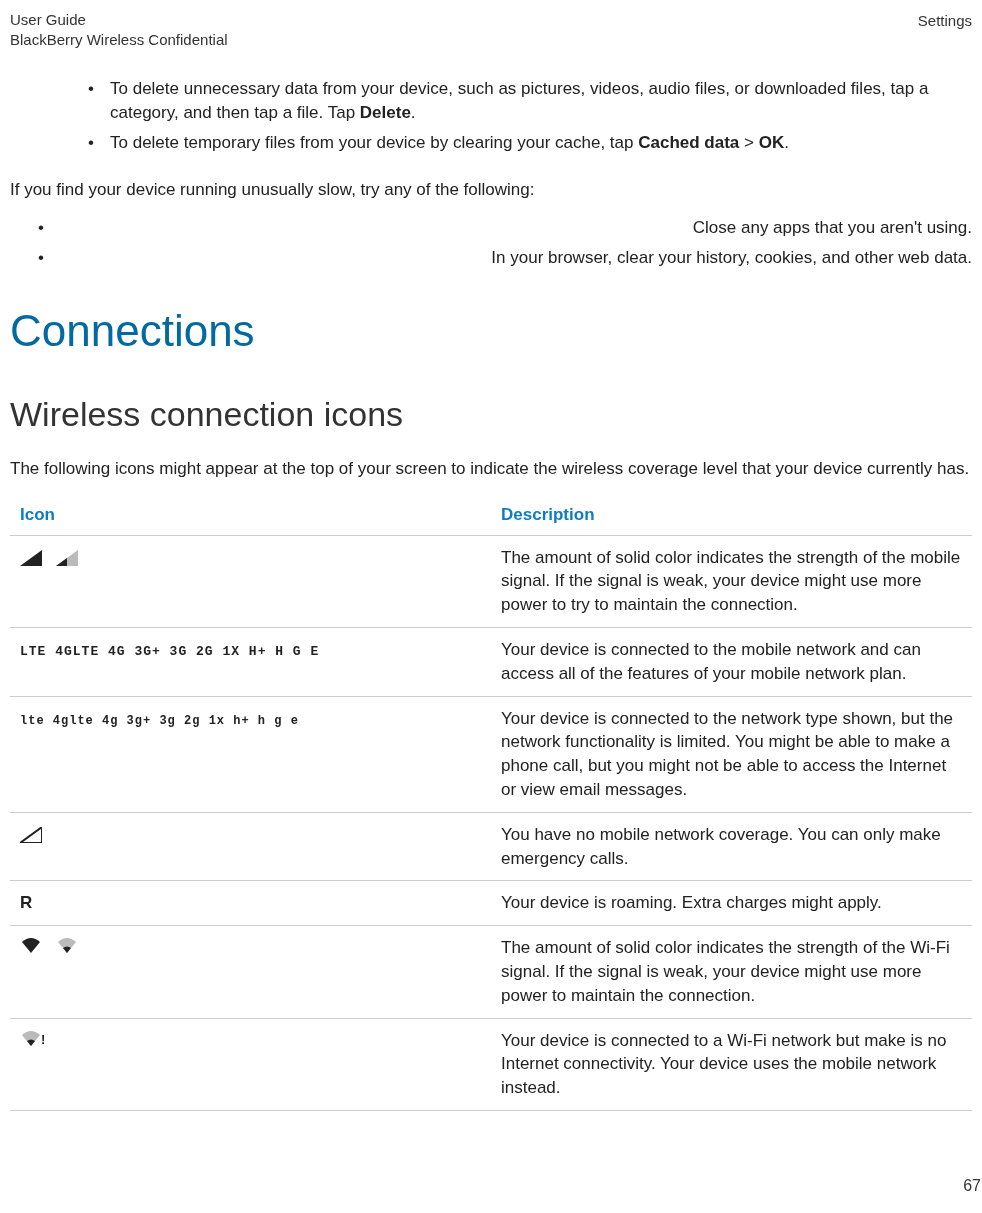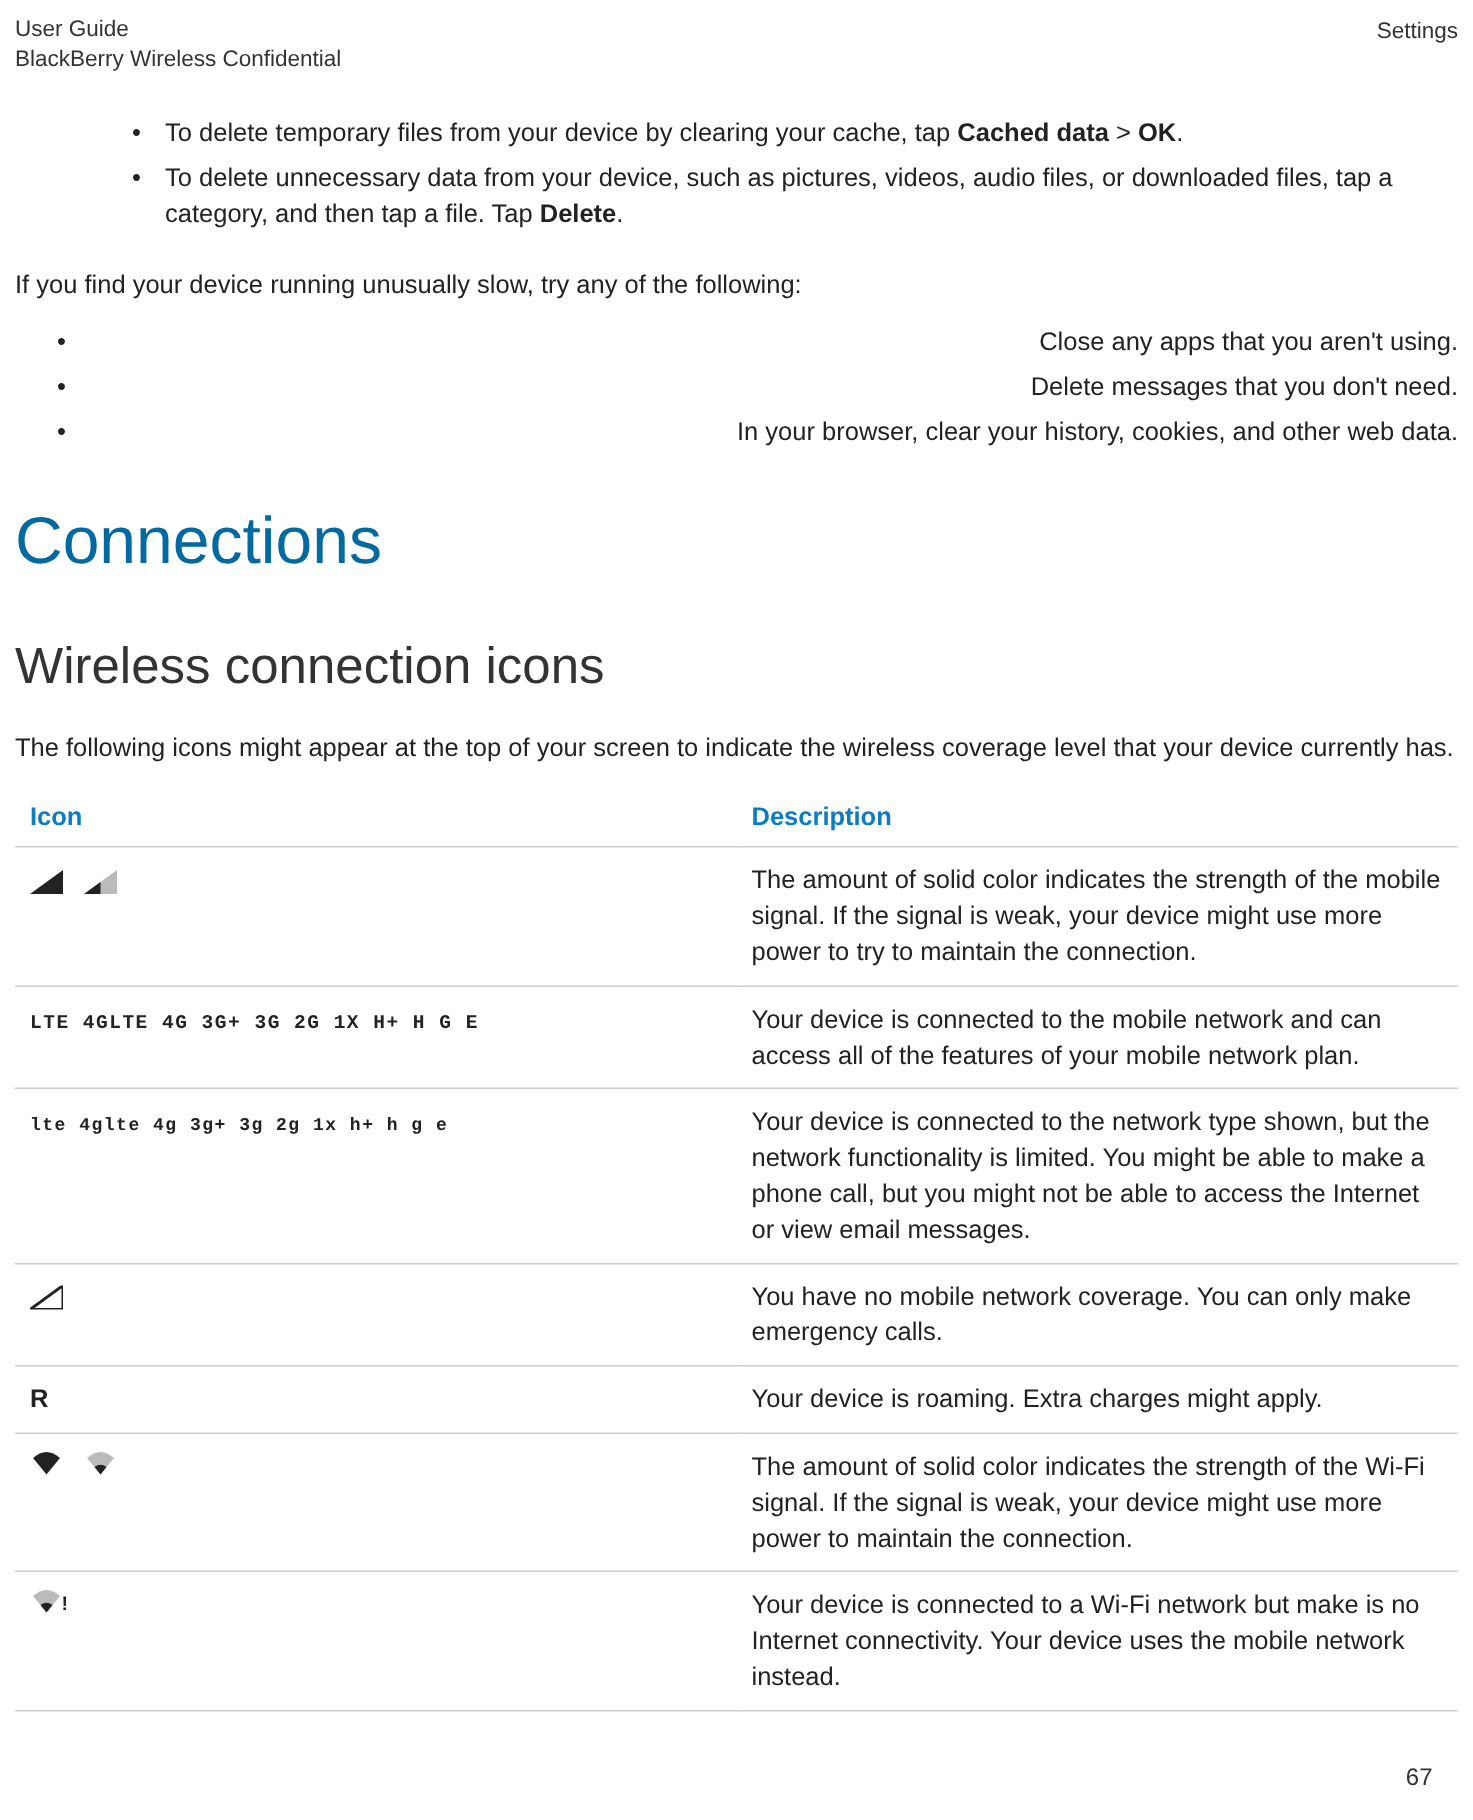--- a/index.html
+++ b/index.html
@@ -63,21 +63,21 @@
   td {
     vertical-align: top;
     padding: 10px 10px;
     border-bottom: 1px solid #ccc;
     font-size: 17px;
   }
   td.icon-cell { width: 50%; }
   .page-num {
     position: absolute;
     bottom: 16px;
-    right: 27px;
+    right: 1px;
     font-size: 16px;
     color: #333;
   }
   .strong { font-weight:700; }
   
   .signal-full, .signal-weak, .signal-empty {
     display: inline-block; width:0; height:0;
     border-style: solid;
     border-width: 0 0 16px 22px;
     vertical-align: middle;
@@ -107,32 +107,31 @@
 <div class="header">
   <div class="header-left">
     <div>User Guide</div>
     <div>BlackBerry Wireless Confidential</div>
   </div>
   <div class="header-right">Settings</div>
 </div>
 
 <ul class="bullets-outer">
   <li>
+    <span>To delete unnecessary data from your device, such as pictures, videos, audio files, or downloaded files, tap a category, and then tap a file. Tap </span><span class="strong">Delete</span><span>.</span>
+  </li>
+  <li>
     <span>To delete temporary files from your device by clearing your cache, tap </span><span class="strong">Cached data</span><span> &gt; </span><span class="strong">OK</span><span>.</span>
   </li>
-  <li>
-    <span>To delete unnecessary data from your device, such as pictures, videos, audio files, or downloaded files, tap a category, and then tap a file. Tap </span><span class="strong">Delete</span><span>.</span>
-  </li>
 </ul>
 
 <p class="para">If you find your device running unusually slow, try any of the following:</p>
 
 <ul class="bullets-inner">
   <li>Close any apps that you aren't using.</li>
-  <li>Delete messages that you don't need.</li>
   <li>In your browser, clear your history, cookies, and other web data.</li>
 </ul>
 
 <h1 class="section-title">Connections</h1>
 
 <h2 class="subsection-title">Wireless connection icons</h2>
 
 <p class="para">The following icons might appear at the top of your screen to indicate the wireless coverage level that your device currently has.</p>
 
 <table>

